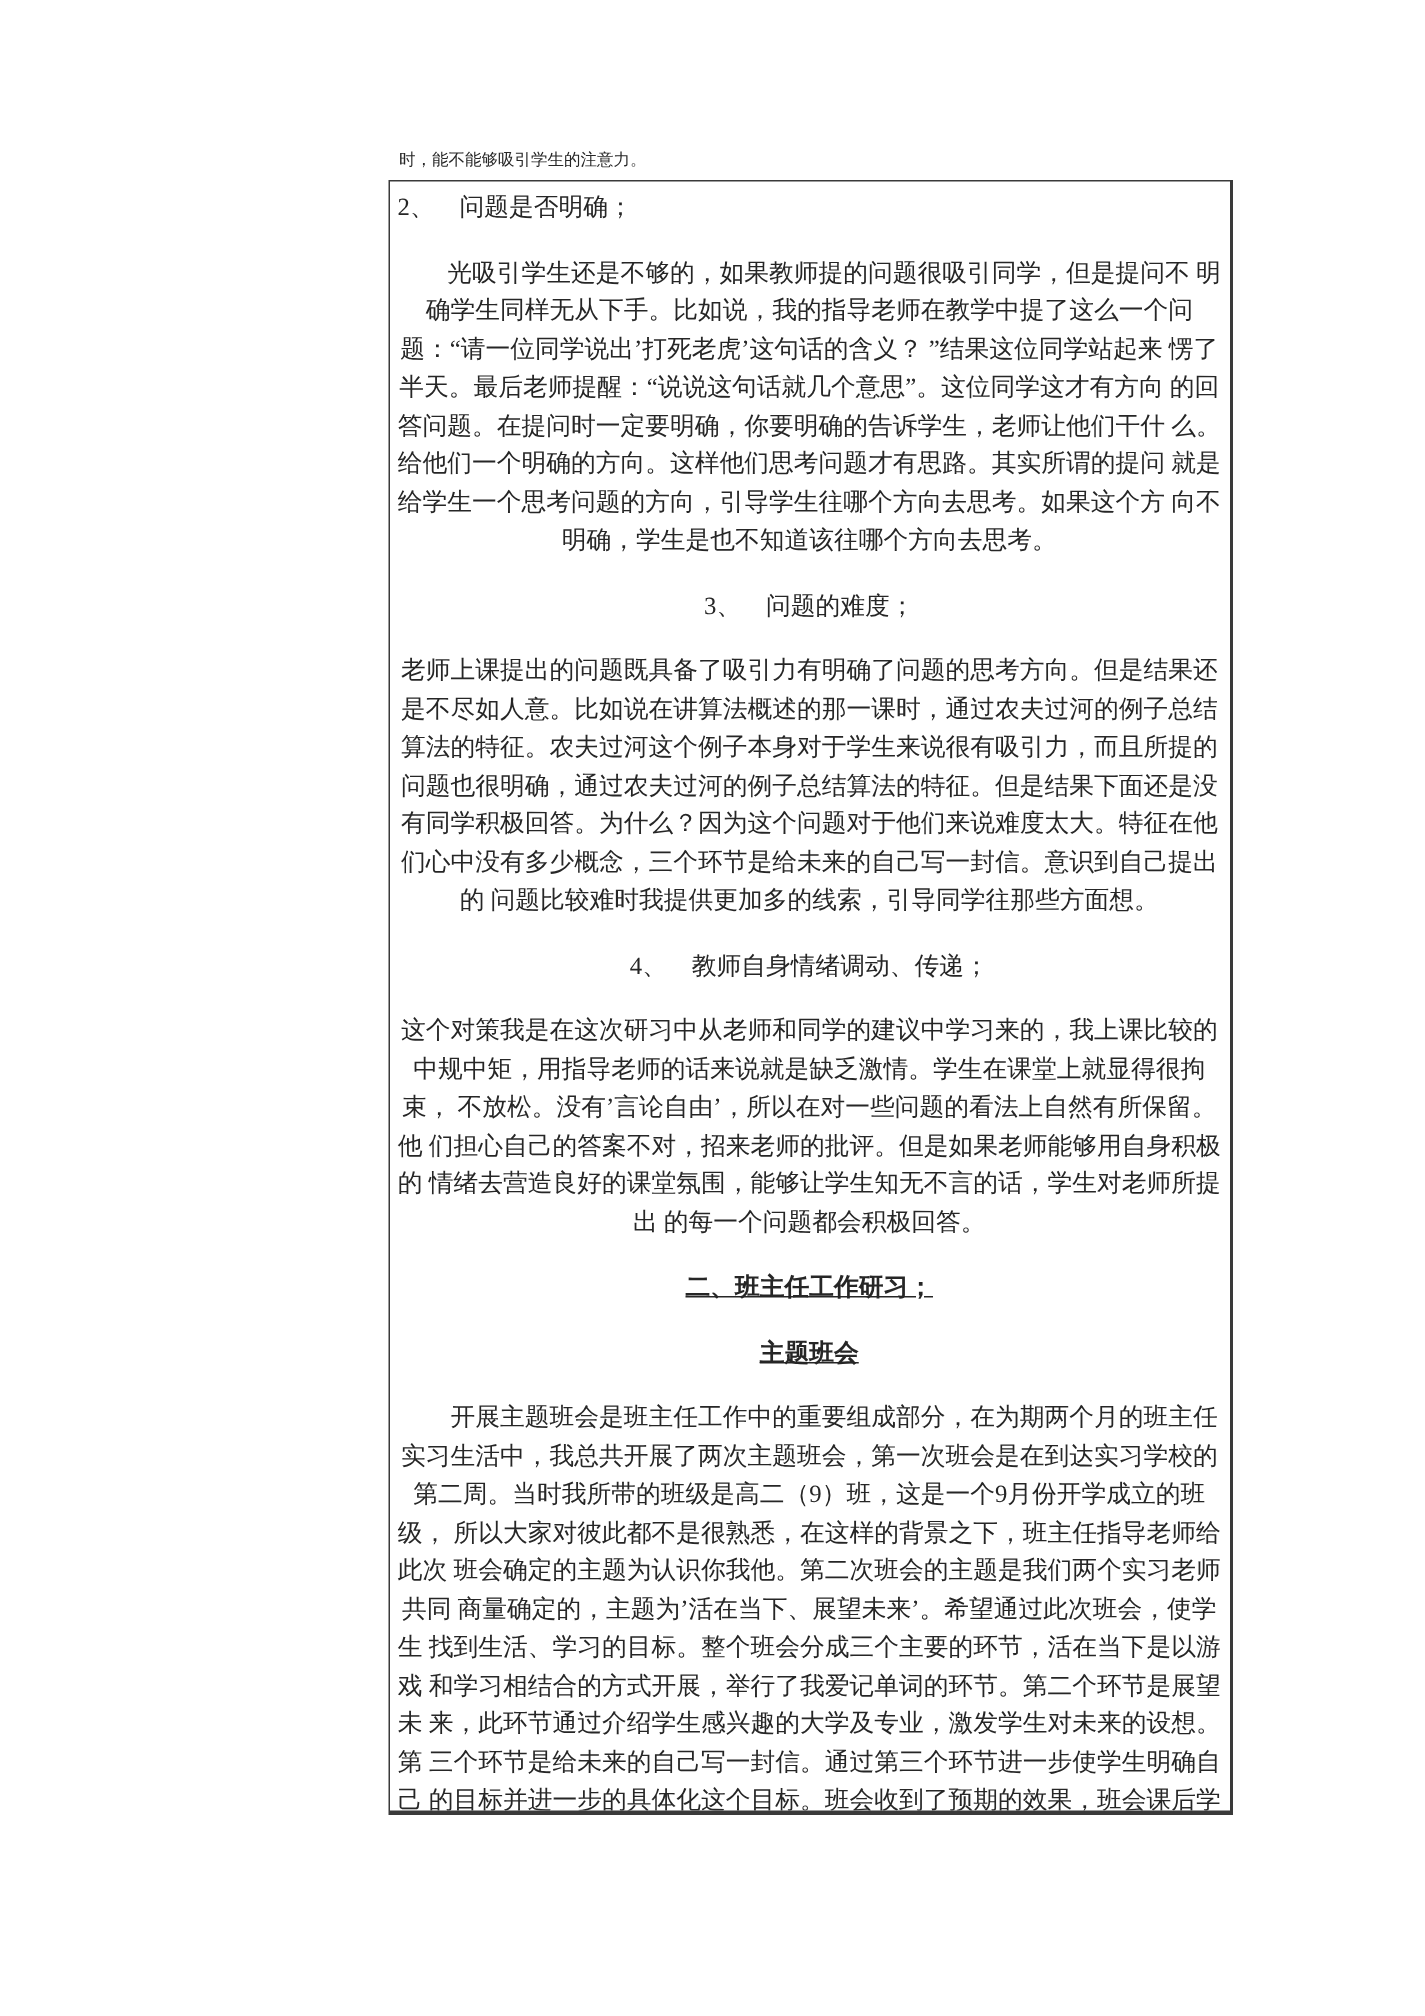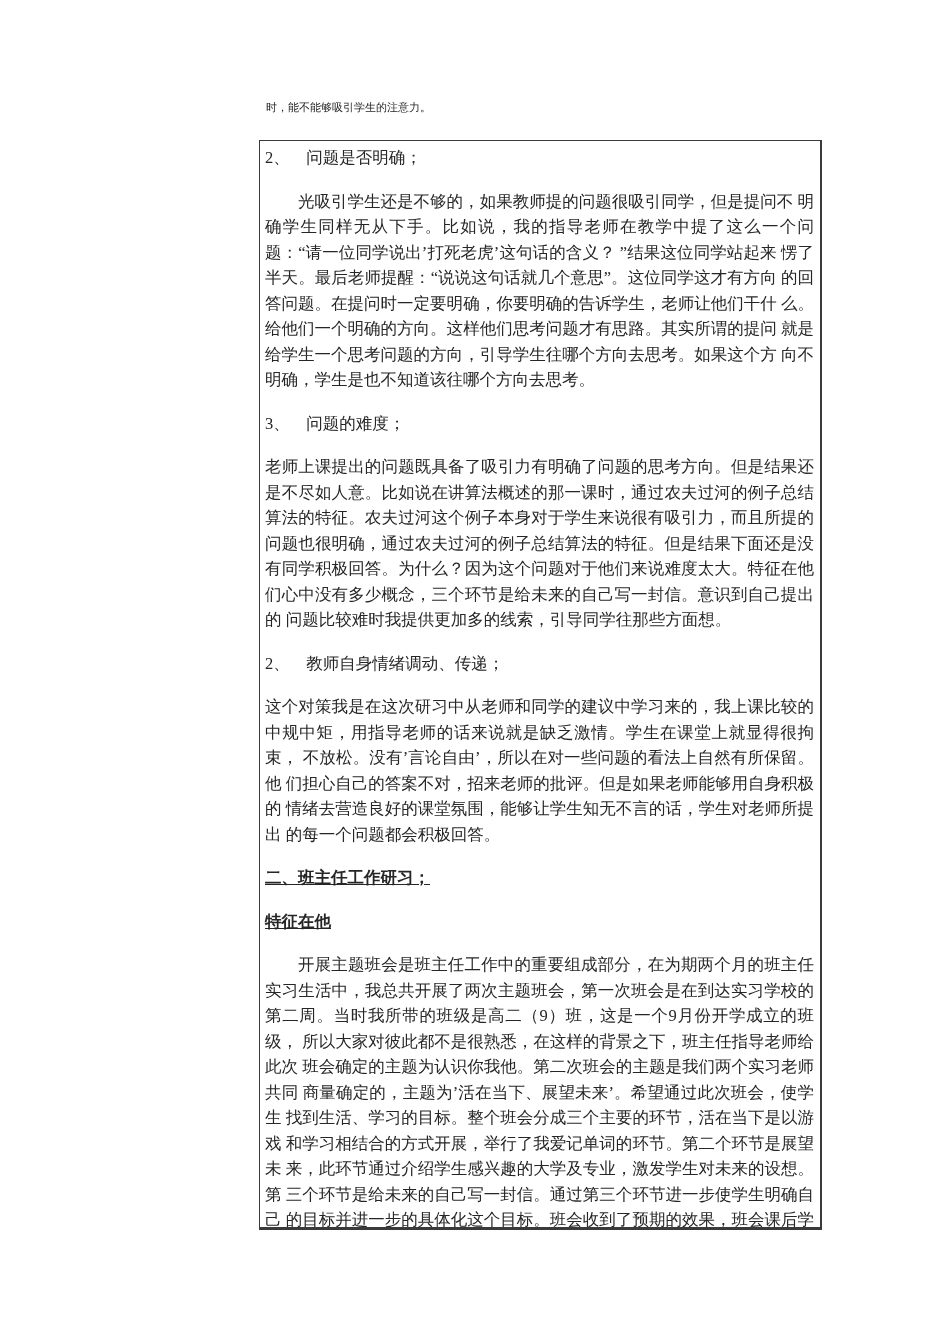--- a/index.html
+++ b/index.html
@@ -17,36 +17,36 @@
     left: 254px;
     top: 84px;
     margin: 12px;
     font-size: 11px;
     line-height: 22px;
     white-space: nowrap;
   }
   .doc-table {
     position: absolute;
     left: 259px;
-    top: 140px;
+    top: 120px;
     width: 563px;
     height: 1090px;
     box-sizing: border-box;
     border-style: solid;
     border-color: #3a3a3a;
     border-width: 1px 2px 3px 1px;
     padding: 4px 6px 0 5px;
     overflow: hidden;
   }
   .block {
     margin: 0;
     font-size: 16.5px;
     line-height: 25.5px;
   }
-  .block + .block { margin-top: 18px; }
+  .block + .block { margin-top: 18px; text-align: center; }
   .para { text-align: justify; font-family: Liberation Serif, serif; }
   .indent { text-indent: 33px; }
   .section { font-weight: bold; text-decoration: underline; }
 </style>
 </head>
 <body>
 
 <div class="page">
 
   <p class="intro">时，能不能够吸引学生的注意力。</p>
@@ -54,24 +54,24 @@
   <div class="doc-table">
 
     <p class="block item">2、　问题是否明确；</p>
 
     <p class="block para indent">光吸引学生还是不够的，如果教师提的问题很吸引同学，但是提问不 明确学生同样无从下手。比如说，我的指导老师在教学中提了这么一个问 题：“请一位同学说出’打死老虎’这句话的含义？ ”结果这位同学站起来 愣了半天。最后老师提醒：“说说这句话就几个意思”。这位同学这才有方向 的回答问题。在提问时一定要明确，你要明确的告诉学生，老师让他们干什 么。给他们一个明确的方向。这样他们思考问题才有思路。其实所谓的提问 就是给学生一个思考问题的方向，引导学生往哪个方向去思考。如果这个方 向不明确，学生是也不知道该往哪个方向去思考。</p>
 
     <p class="block item">3、　问题的难度；</p>
 
     <p class="block para">老师上课提出的问题既具备了吸引力有明确了问题的思考方向。但是结果还 是不尽如人意。比如说在讲算法概述的那一课时，通过农夫过河的例子总结 算法的特征。农夫过河这个例子本身对于学生来说很有吸引力，而且所提的 问题也很明确，通过农夫过河的例子总结算法的特征。但是结果下面还是没 有同学积极回答。为什么？因为这个问题对于他们来说难度太大。特征在他 们心中没有多少概念，三个环节是给未来的自己写一封信。意识到自己提出的 问题比较难时我提供更加多的线索，引导同学往那些方面想。</p>
 
-    <p class="block item">2、　教师自身情绪调动、传递；</p>
+    <p class="block item">4、　教师自身情绪调动、传递；</p>
 
     <p class="block para">这个对策我是在这次研习中从老师和同学的建议中学习来的，我上课比较的 中规中矩，用指导老师的话来说就是缺乏激情。学生在课堂上就显得很拘束， 不放松。没有’言论自由’，所以在对一些问题的看法上自然有所保留。他 们担心自己的答案不对，招来老师的批评。但是如果老师能够用自身积极的 情绪去营造良好的课堂氛围，能够让学生知无不言的话，学生对老师所提出 的每一个问题都会积极回答。</p>
 
     <p class="block section">二、班主任工作研习；</p>
 
-    <p class="block section">特征在他</p>
+    <p class="block section">主题班会</p>
 
     <p class="block para indent">开展主题班会是班主任工作中的重要组成部分，在为期两个月的班主任 实习生活中，我总共开展了两次主题班会，第一次班会是在到达实习学校的 第二周。当时我所带的班级是高二（9）班，这是一个9月份开学成立的班级， 所以大家对彼此都不是很熟悉，在这样的背景之下，班主任指导老师给此次 班会确定的主题为认识你我他。第二次班会的主题是我们两个实习老师共同 商量确定的，主题为’活在当下、展望未来’。希望通过此次班会，使学生 找到生活、学习的目标。整个班会分成三个主要的环节，活在当下是以游戏 和学习相结合的方式开展，举行了我爱记单词的环节。第二个环节是展望未 来，此环节通过介绍学生感兴趣的大学及专业，激发学生对未来的设想。第 三个环节是给未来的自己写一封信。通过第三个环节进一步使学生明确自己 的目标并进一步的具体化这个目标。班会收到了预期的效果，班会课后学生</p>
 
   </div>
 </div>
 
 </body></html>

